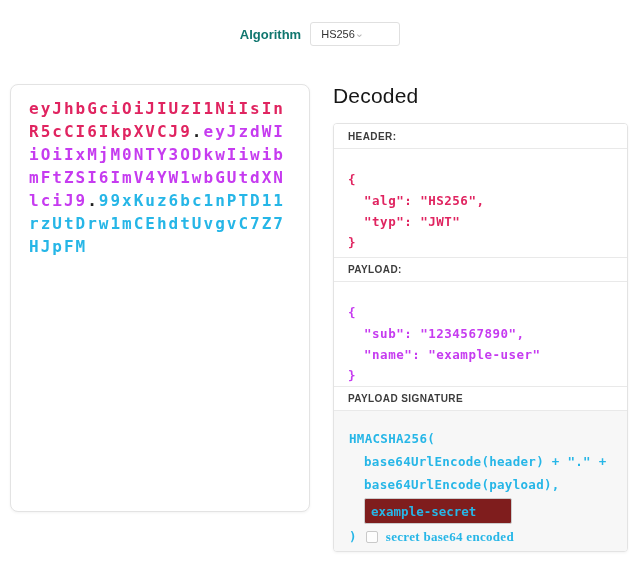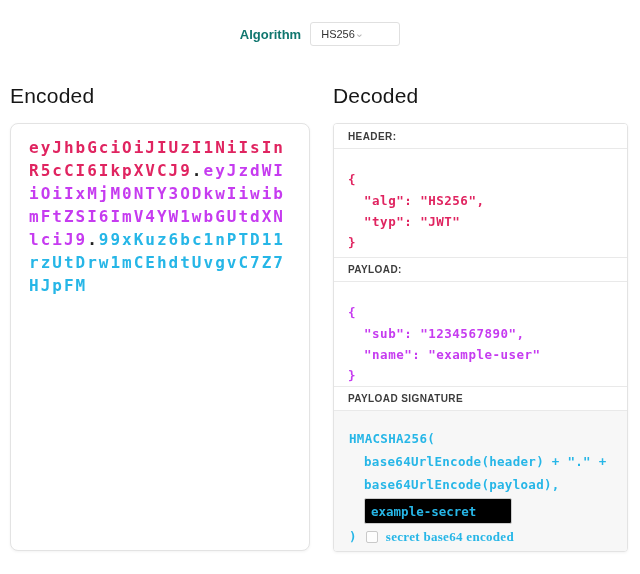--- a/index.html
+++ b/index.html
@@ -53,21 +53,21 @@
   pre.code.red    { color:#e02460; }
   pre.code.purple { color:#c63bf0; }
 
   
   .sig-area { height:140px; background:#f7f7f7; padding:16px 15px 0;
               font-family:"DejaVu Sans Mono", monospace; font-weight:bold;
               font-size:12.5px; line-height:23px; color:#26b6e7;
               letter-spacing:.3px; }
   .sig-line.ind { padding-left:15px; }
   .secret-input { display:block; width:148px; height:26px; margin:2px 0 1px 15px;
-                  border:1px solid #ccc; border-radius:2px; background:#000000;
+                  border:1px solid #ccc; border-radius:2px; background:#7f1d1d;
                   font-family:"DejaVu Sans Mono", monospace; font-weight:bold;
                   font-size:12.5px; color:#26b6e7; padding:0 6px; outline:none; }
   .close-row { display:flex; align-items:center; height:23px; }
   .checkbox { width:12px; height:12px; border:1px solid #c9c9c9; border-radius:2px;
               background:#fdfdfd; margin:0 8px 0 9px; cursor:pointer; flex:none; }
   .cb-label { font-size:13px; cursor:pointer;font-family:Liberation Serif, serif; }
 </style>
 </head>
 <body>
 
@@ -75,21 +75,20 @@
   <span class="algo-label">Algorithm</span>
   <div class="algo-select">
     <span class="val">HS256</span>
     <span class="chev">⌄</span>
   </div>
 </div>
 
 <div class="cols">
 
   <div class="col-left">
-    <h2>Encoded</h2>
     <div class="enc-box">
       <span class="tok">
         <span class="seg-header">eyJhbGciOiJIUzI1NiIsInR5cCI6IkpXVCJ9</span><span class="seg-separator">.</span><span class="seg-payload">eyJzdWIiOiIxMjM0NTY3ODkwIiwibmFtZSI6ImV4YW1wbGUtdXNlciJ9</span><span class="seg-separator">.</span><span class="seg-signature">99xKuz6bc1nPTD11rzUtDrw1mCEhdtUvgvC7Z7HJpFM</span>
       </span>
     </div>
   </div>
 
   <div class="col-right">
     <h2>Decoded</h2>
     <div class="dec-panel">

